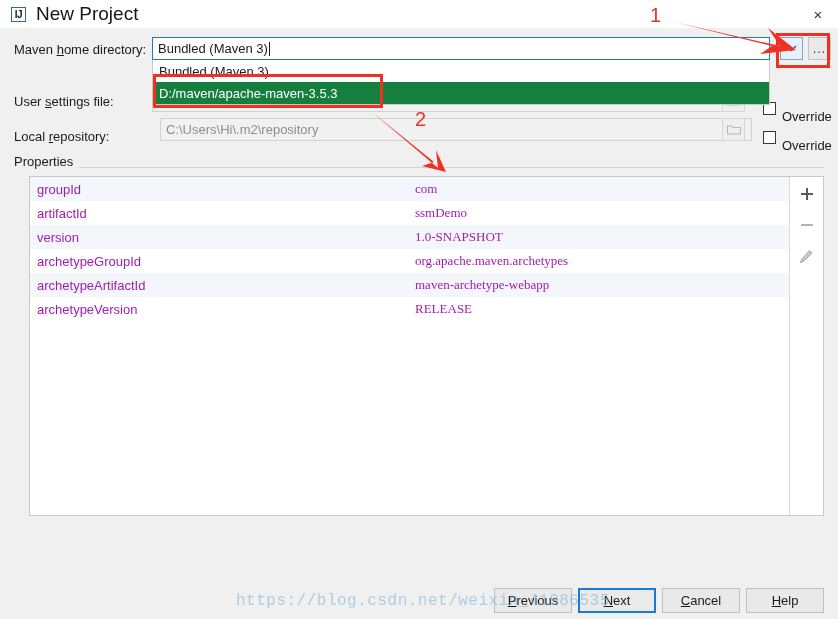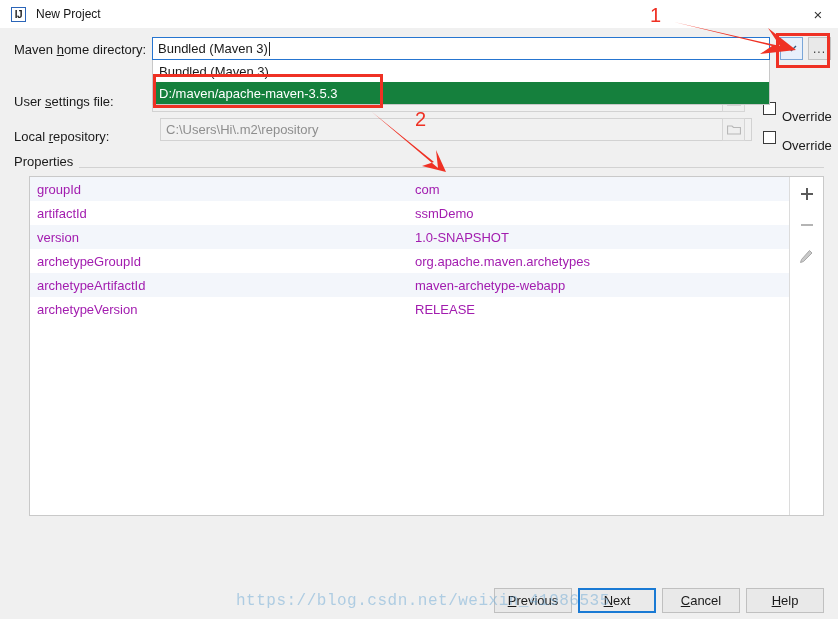--- a/index.html
+++ b/index.html
@@ -20,21 +20,21 @@
     background:#ffffff;
     display:flex; align-items:center;
   }
   #app-icon {
     width:15px; height:15px; margin-left:11px;
     background:#ffffff; border:1px solid #2b65b8;
     display:flex; align-items:center; justify-content:center;
     font-size:10px; font-weight:bold; color:#1b1b1b;
     font-family:"Liberation Sans", sans-serif; letter-spacing:-0.5px;
   }
-  #title-text { margin-left:10px; font-size:12px; color:#161616; }
+  #title-text { margin-left:10px; font-size:19px; color:#161616; }
   #close-btn {
     position:absolute; right:6px; top:2px;
     width:28px; height:24px;
     display:flex; align-items:center; justify-content:center;
     font-size:15px; color:#333; cursor:pointer;
   }
 
   
   .form-label {
     position:absolute; font-size:13px; color:#1a1a1a; white-space:nowrap;
@@ -99,21 +99,21 @@
   }
 
   #table-wrap {
     position:absolute; left:29px; top:176px; width:795px; height:340px;
     border:1px solid #c9c9c9; background:#ffffff; display:flex;
   }
   #table-body { flex:1; position:relative; overflow:hidden; }
   .row { height:24px; display:flex; align-items:center; font-size:13px; color:#a21caf; }
   .row.alt { background:#f3f6fb; }
   .cell-k { width:385px; padding-left:7px; }
-  .cell-v { flex:1; }
+  .cell-v { flex:1;font-family:Liberation Serif, serif; }
 
   #table-tools {
     width:34px; border-left:1px solid #dcdcdc; background:#ffffff;
     display:flex; flex-direction:column; align-items:center; padding-top:6px; gap:9px;
   }
   .tool { width:22px; height:22px; display:flex; align-items:center; justify-content:center; cursor:pointer; }
 
   
   .btn {
     position:absolute; height:25px; background:#e9e9e9;

